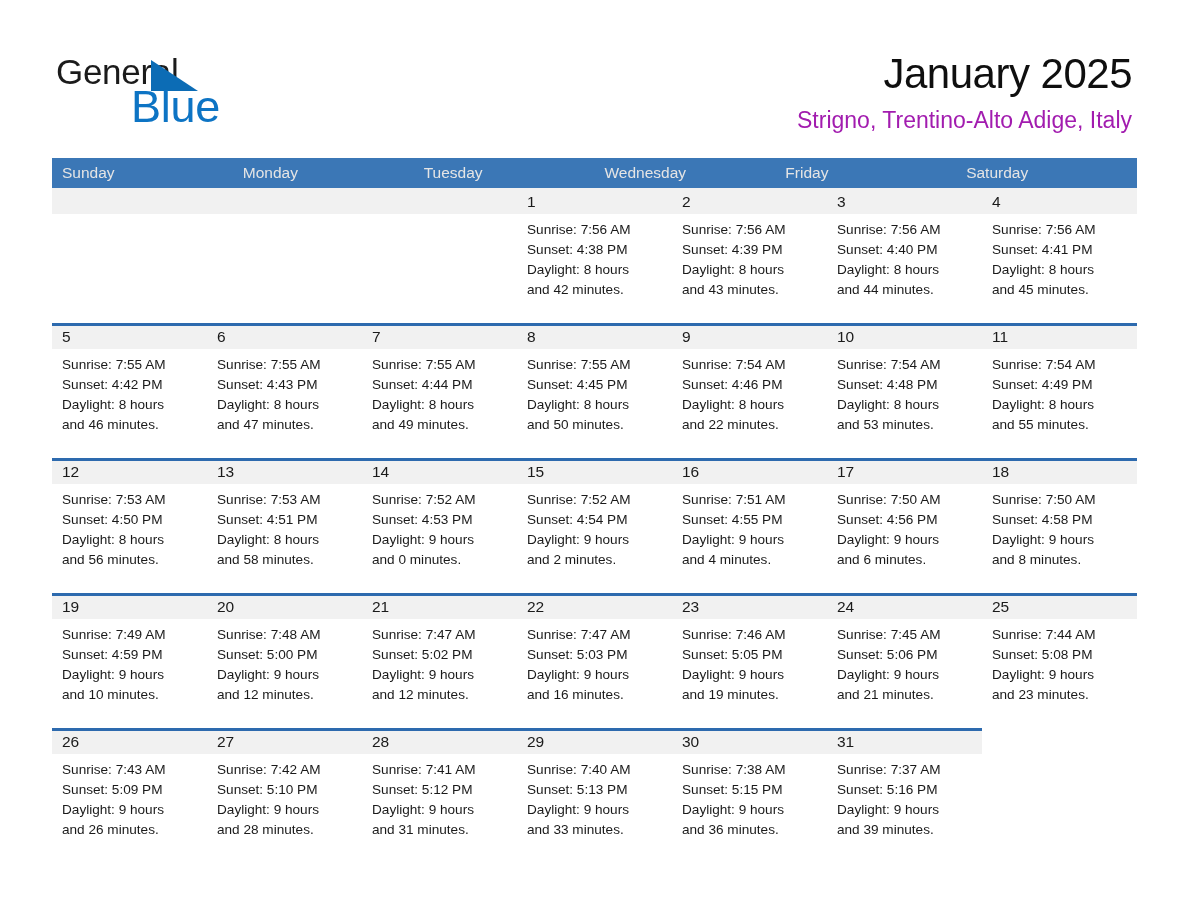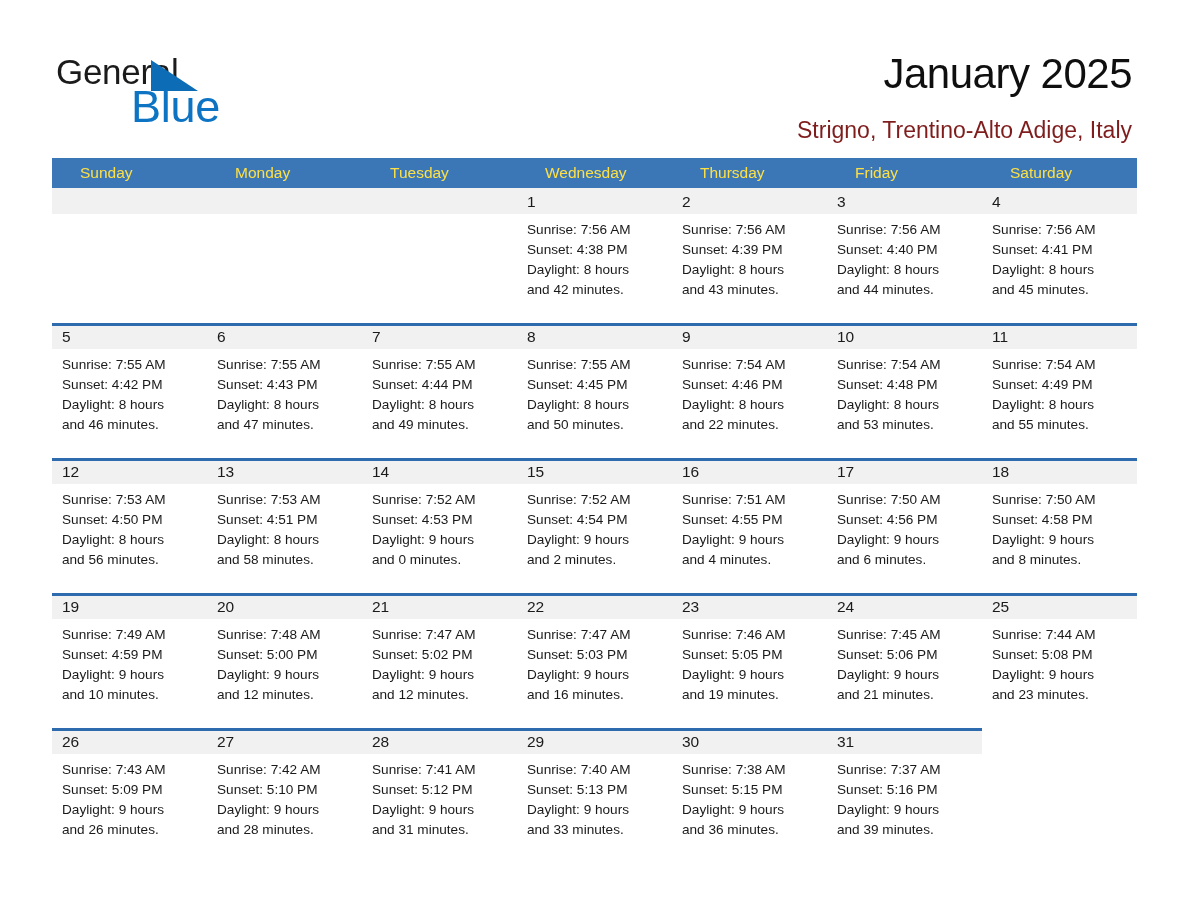--- a/index.html
+++ b/index.html
@@ -73,45 +73,45 @@
     text-align: right;
   }
   .month-title {
     font-size: 42px;
     line-height: 52px;
     font-weight: 400;
     color: #0f0f0f;
     letter-spacing: -0.5px;
   }
   .location {
-    margin-top: 16px;
+    margin-top: 6px;
     font-size: 23px;
     line-height: 28px;
     font-weight: 400;
-    color: #7f1d1d;
+    color: #a21caf;
   }
 
   
   .calendar {
     position: absolute;
     left: 52px;
     top: 158px;
     width: 1085px;
   }
   .weekday-row {
     display: flex;
     background: #3b77b6;
     height: 30px;
   }
   .weekday {
     flex: 1 1 0;
-    color: #fde047;
+    color: #e5e5e5;
     font-size: 15.5px;
     line-height: 30px;
-    padding-left: 28px;
+    padding-left: 10px;
     box-sizing: border-box;
     white-space: nowrap;
   }
 
   .week {
     display: flex;
     height: 135px;
     position: relative;
   }
   .week .daycell {
@@ -169,21 +169,20 @@
 
   </div>
 
   <div class="calendar">
 
     <div class="weekday-row">
       <div class="weekday">Sunday</div>
       <div class="weekday">Monday</div>
       <div class="weekday">Tuesday</div>
       <div class="weekday">Wednesday</div>
-      <div class="weekday">Thursday</div>
       <div class="weekday">Friday</div>
       <div class="weekday">Saturday</div>
     </div>
 
     <div class="week first">
       <div class="daycell blank-top">
         <div class="numband">
           <span class="daynum"></span>
         </div>
         <div class="dayinfo">

